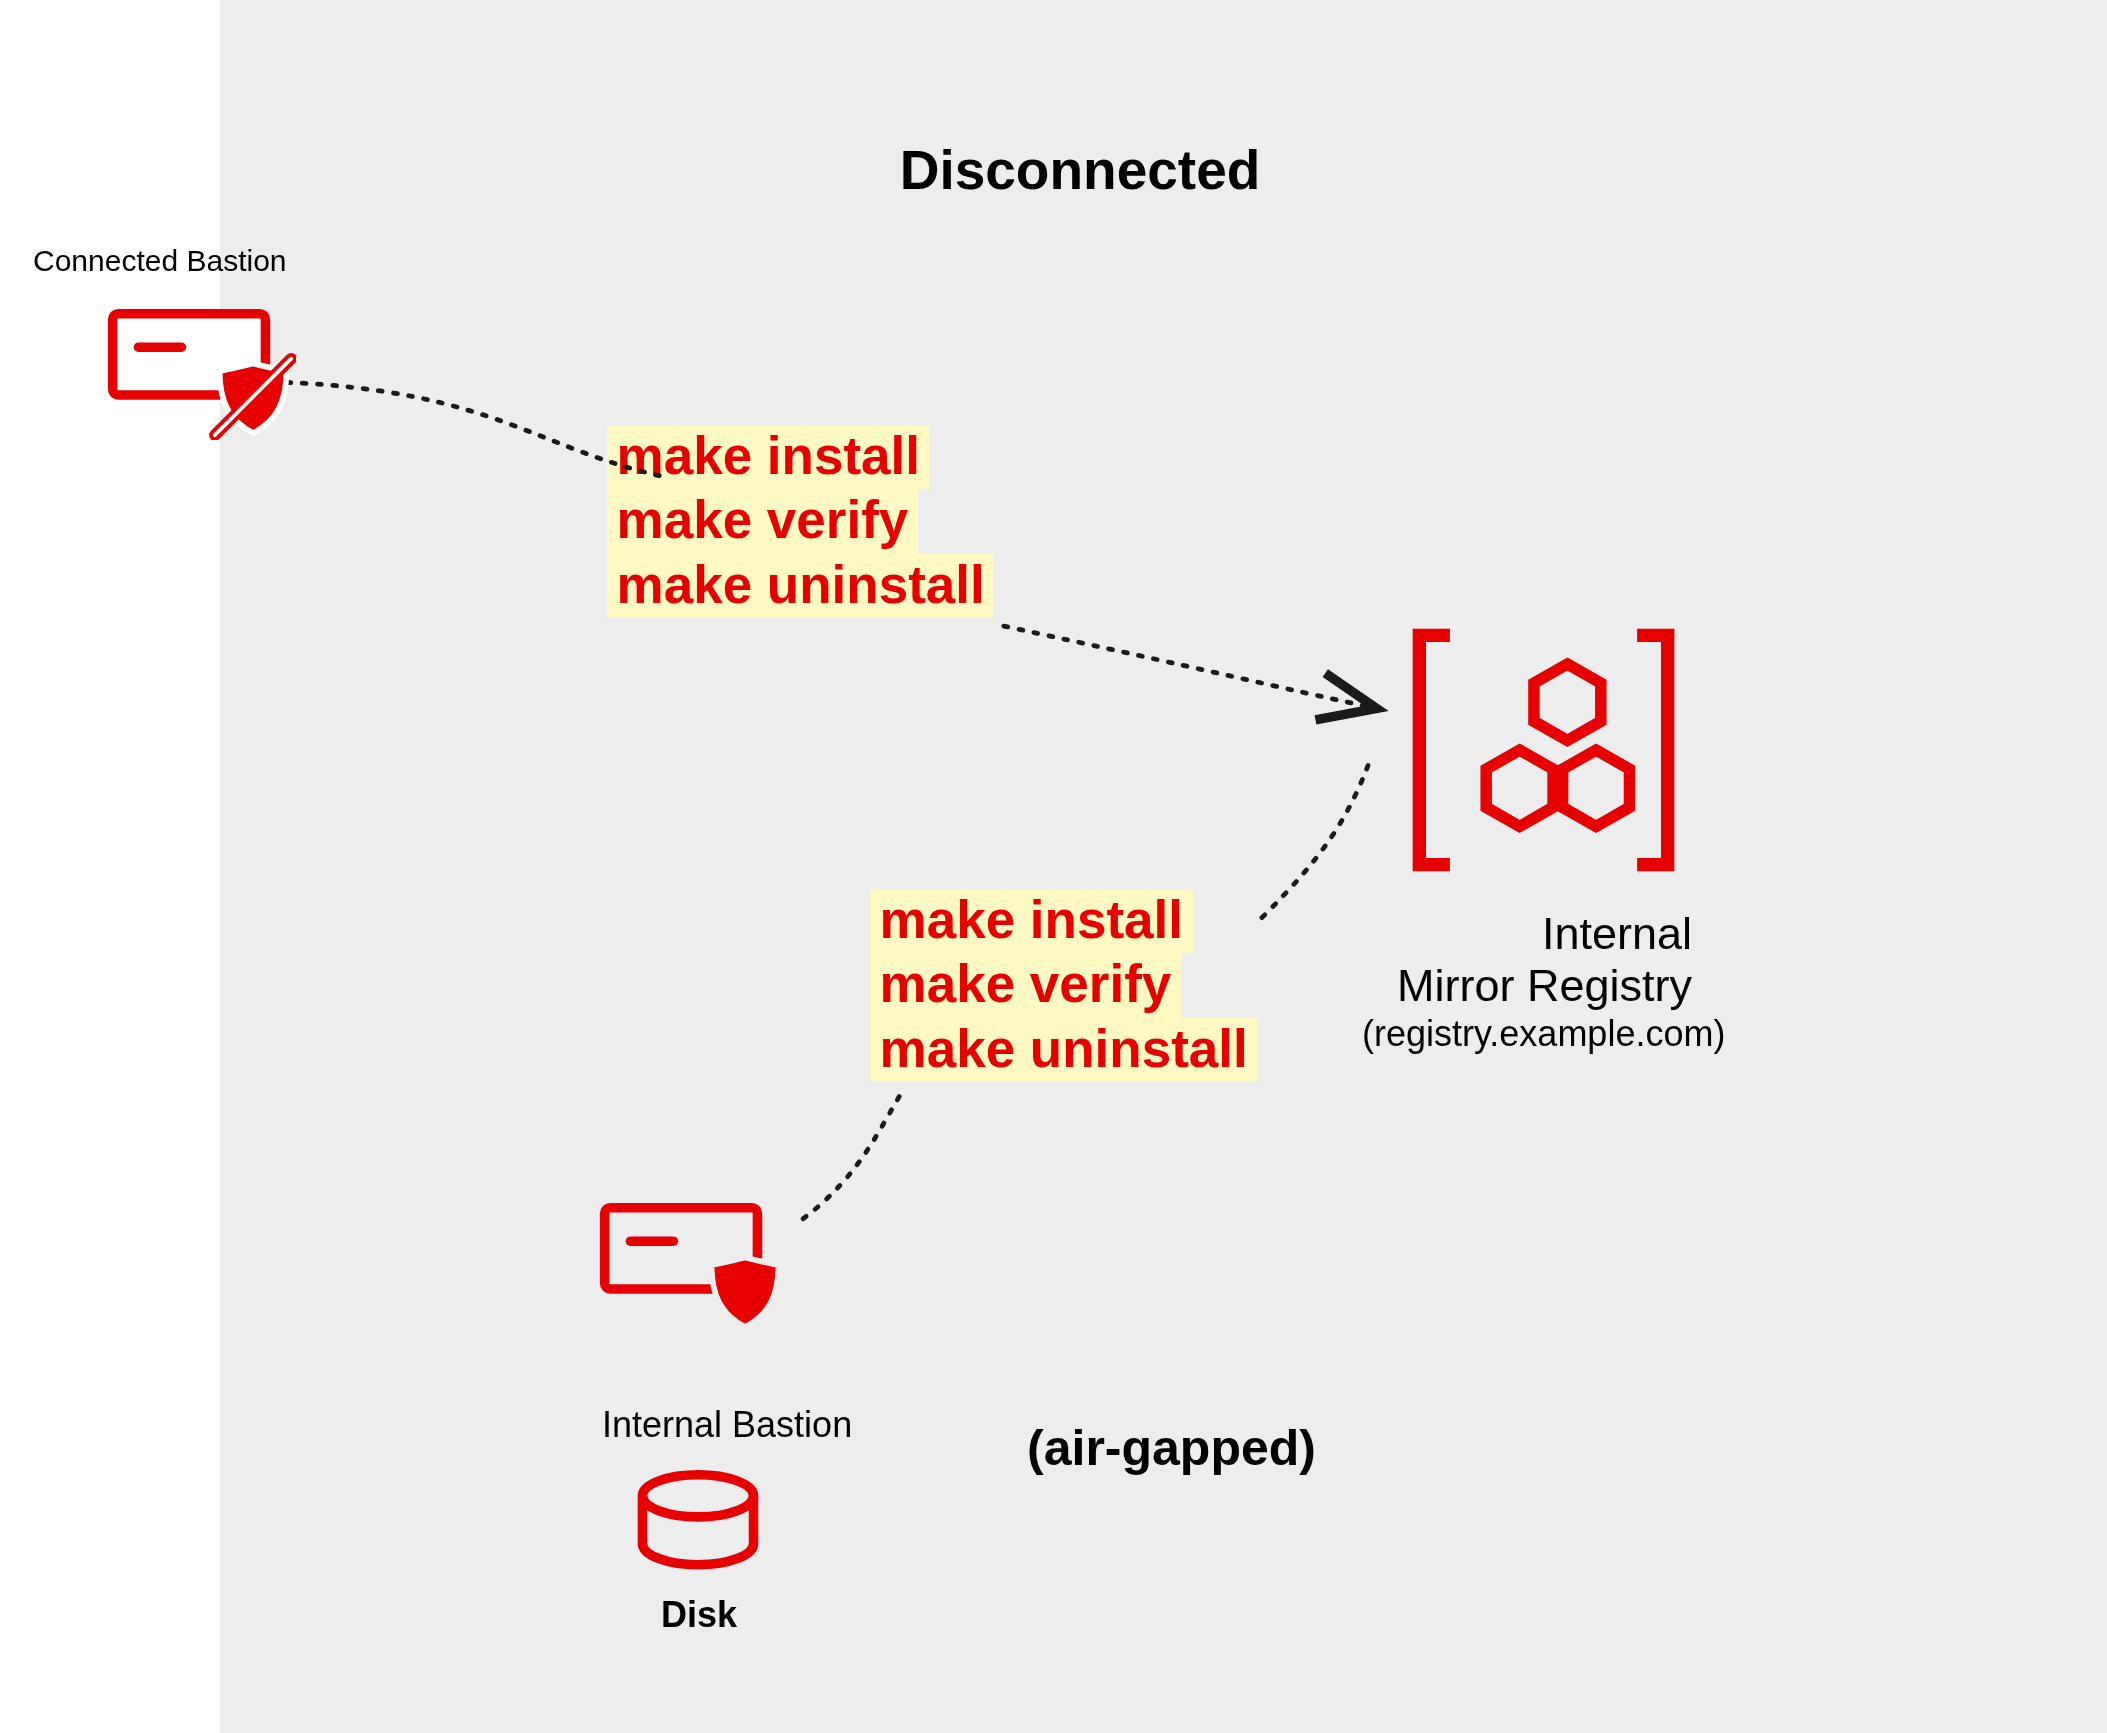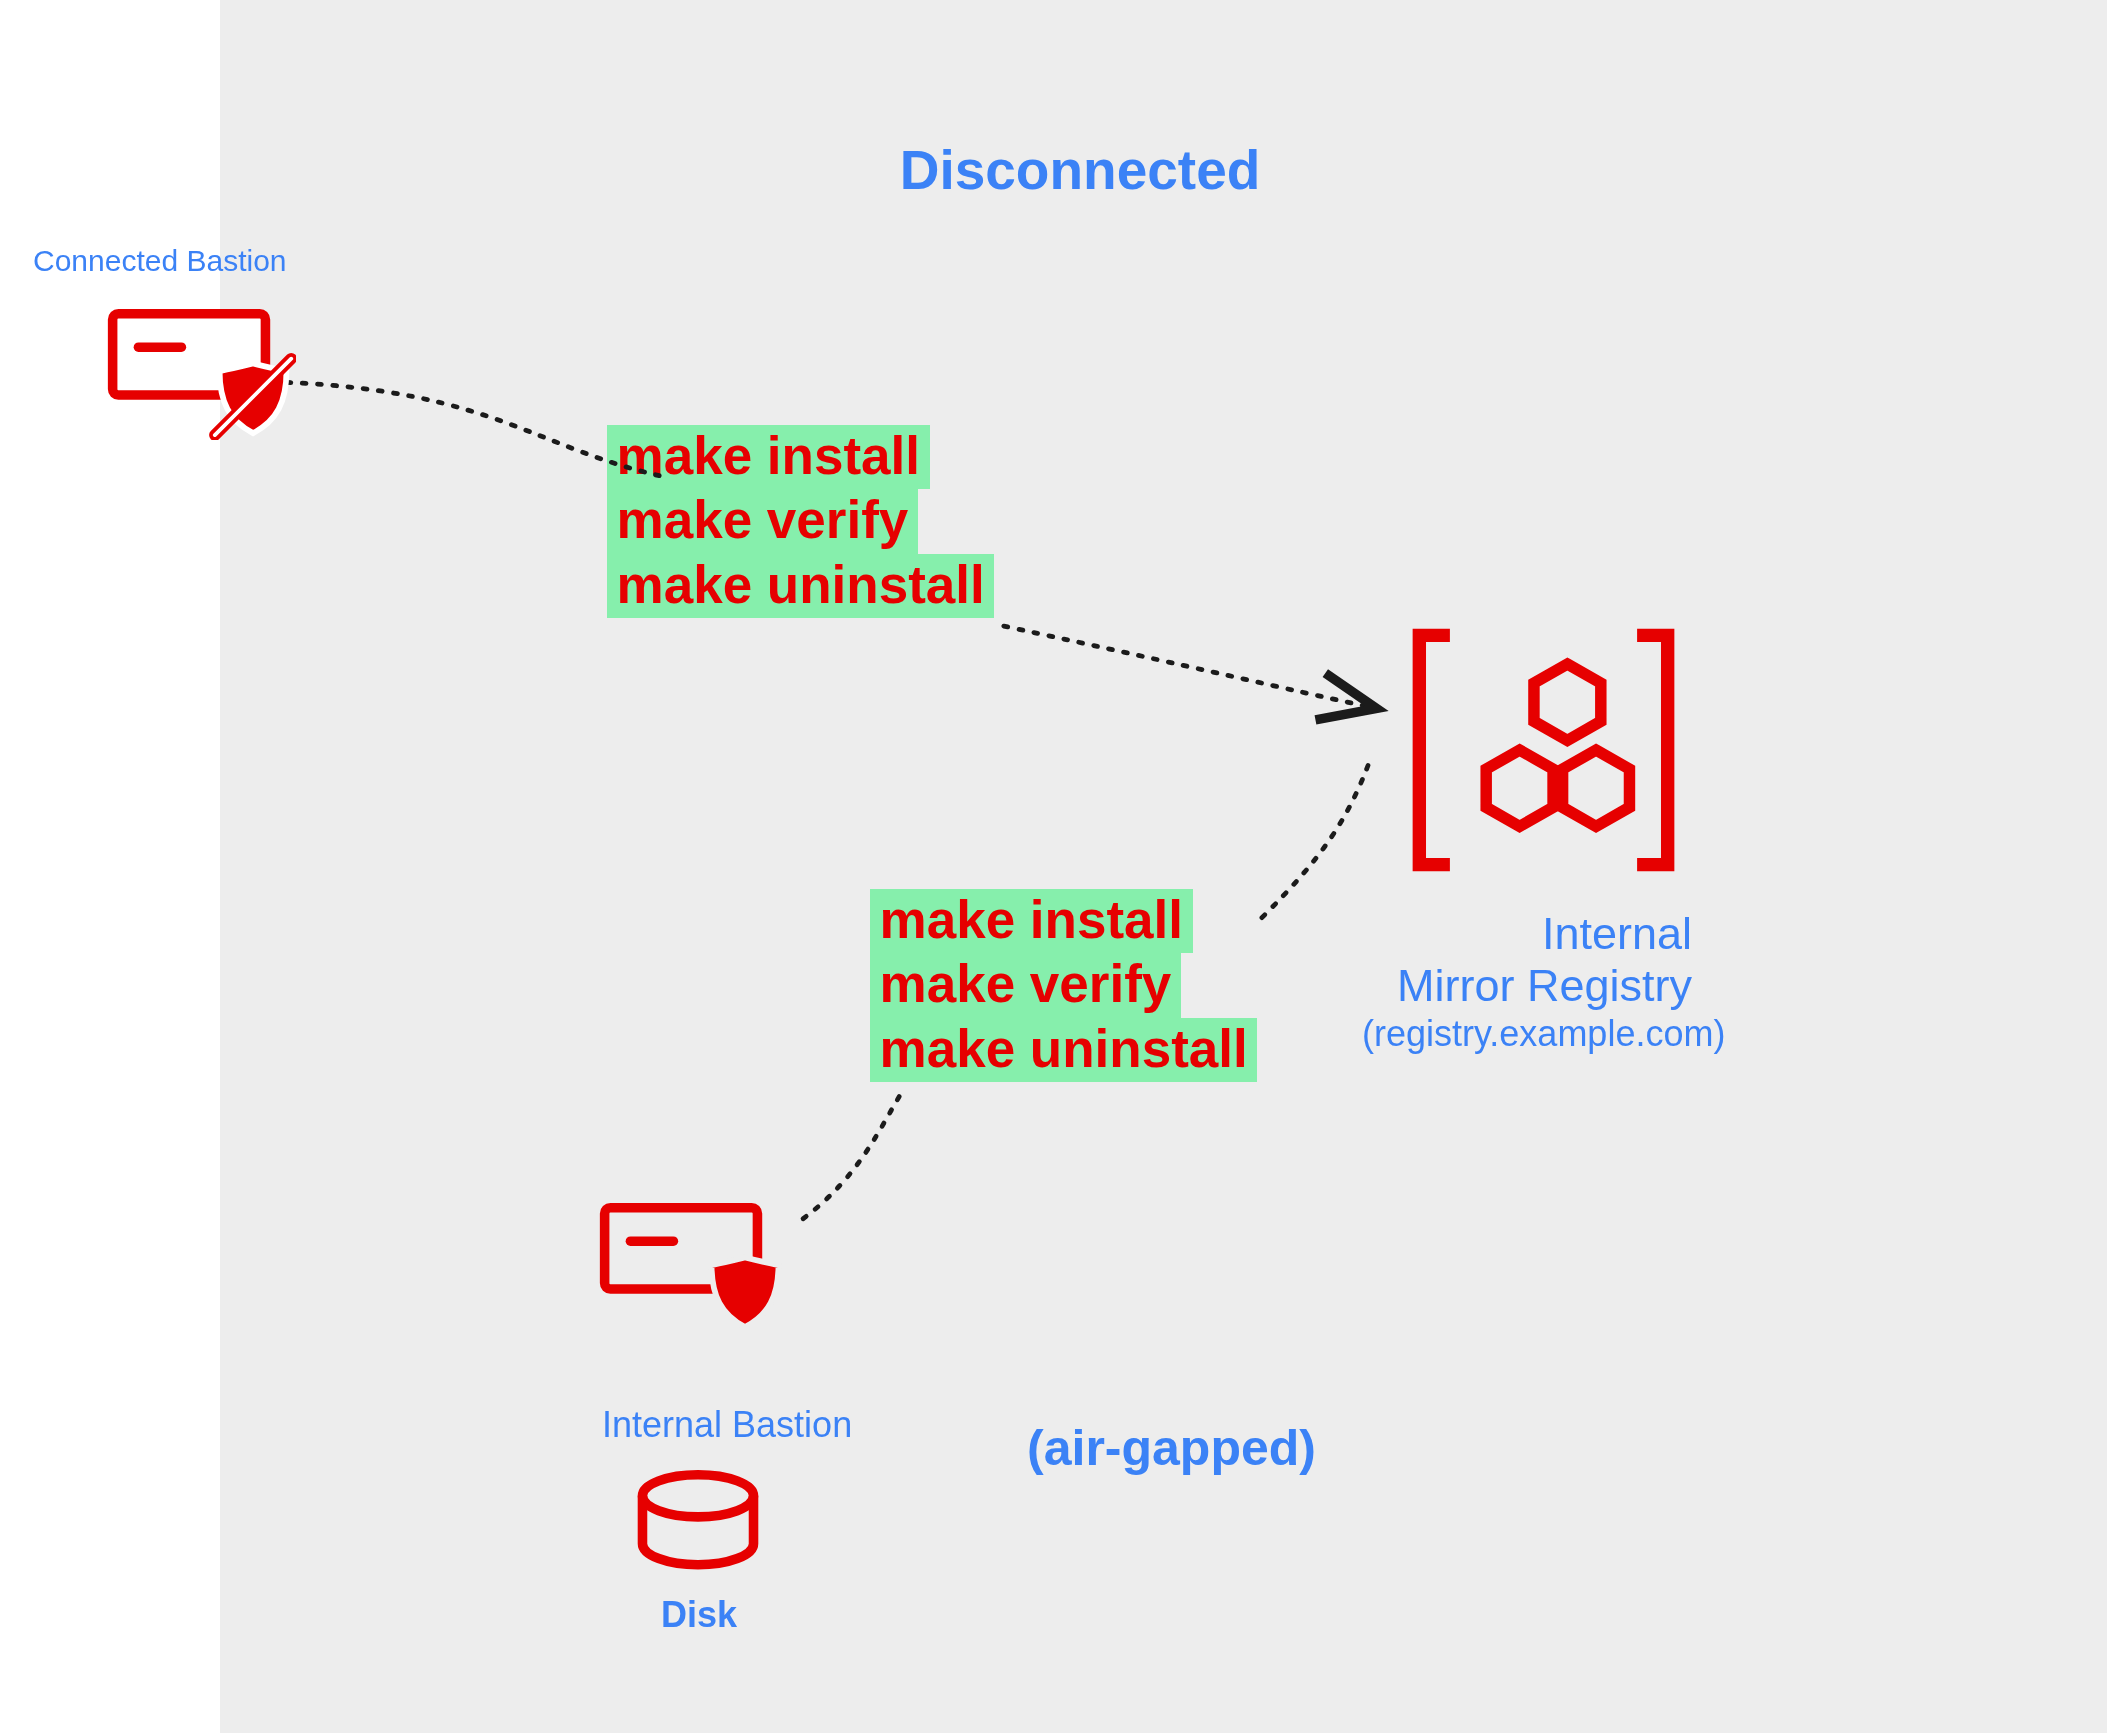--- a/index.html
+++ b/index.html
@@ -15,31 +15,31 @@
   .zone-box {
     position: absolute;
     left: 220px;
     top: 0;
     width: 1888px;
     height: 1733px;
     background: #ededed;
   }
   .label {
     position: absolute;
-    color: #3b82f6;
+    color: #000000;
     line-height: 1.15;
   }
   .hl-block {
     position: absolute;
     color: #e60000;
     font-weight: 800;
     line-height: 1.18;
   }
   .hl-block span {
-    background: #86efac;
+    background: #fef9c3;
     padding: 0 9.6px 1.9px 9.6px;
     display: inline-block;
   }
   svg.icon { position: absolute; }
 
   
   #title-disconnected { left: 841px; top: 139px; font-size: 55px; font-weight: 800; text-align: center; width: 478px; }
   #label-connected-bastion { left: 33px; top: 244px; font-size: 30px; font-weight: 400; }
   #title-fully-disconnected { left: 899px; top: 1362px; font-size: 50px; font-weight: 800; text-align: center; width: 545px; }
   #label-internal-bastion { left: 602px; top: 1404px; font-size: 36px; font-weight: 400; }

